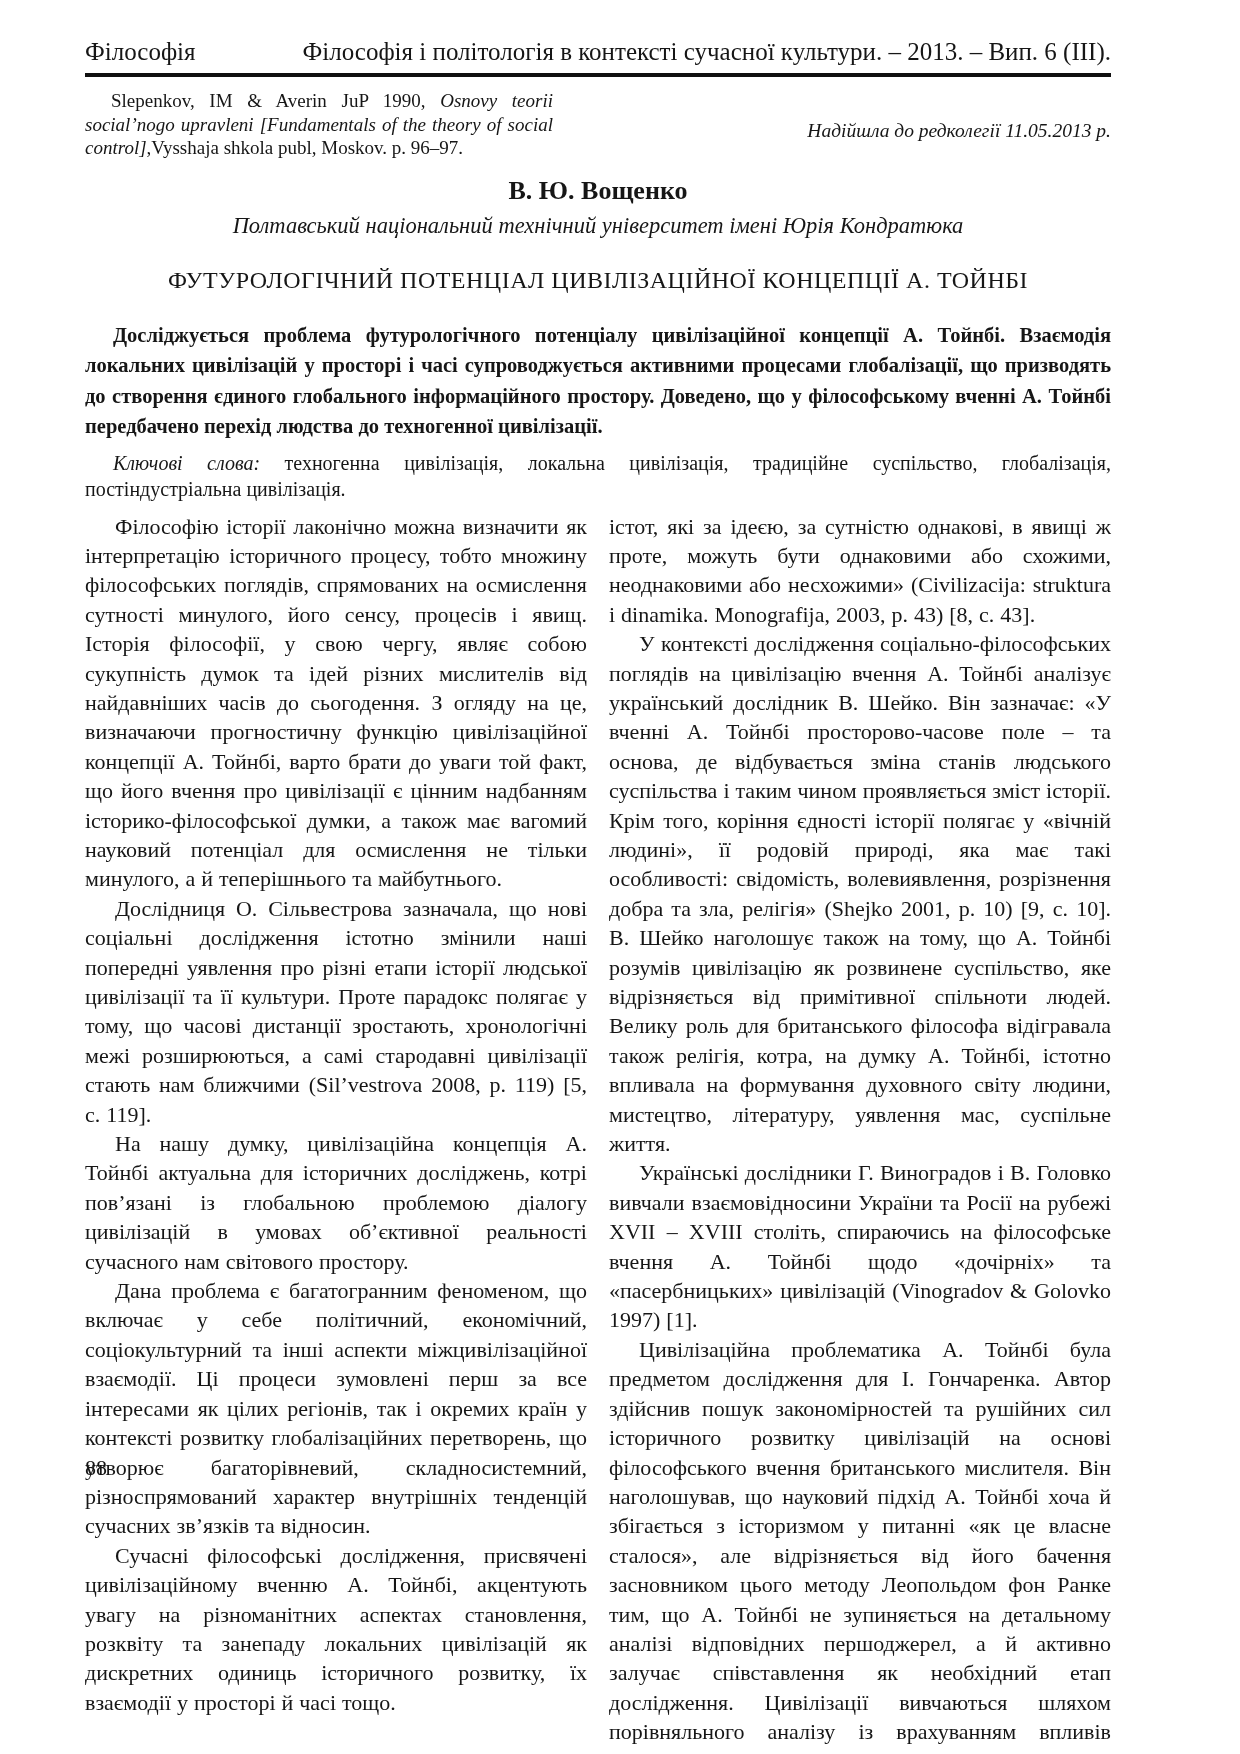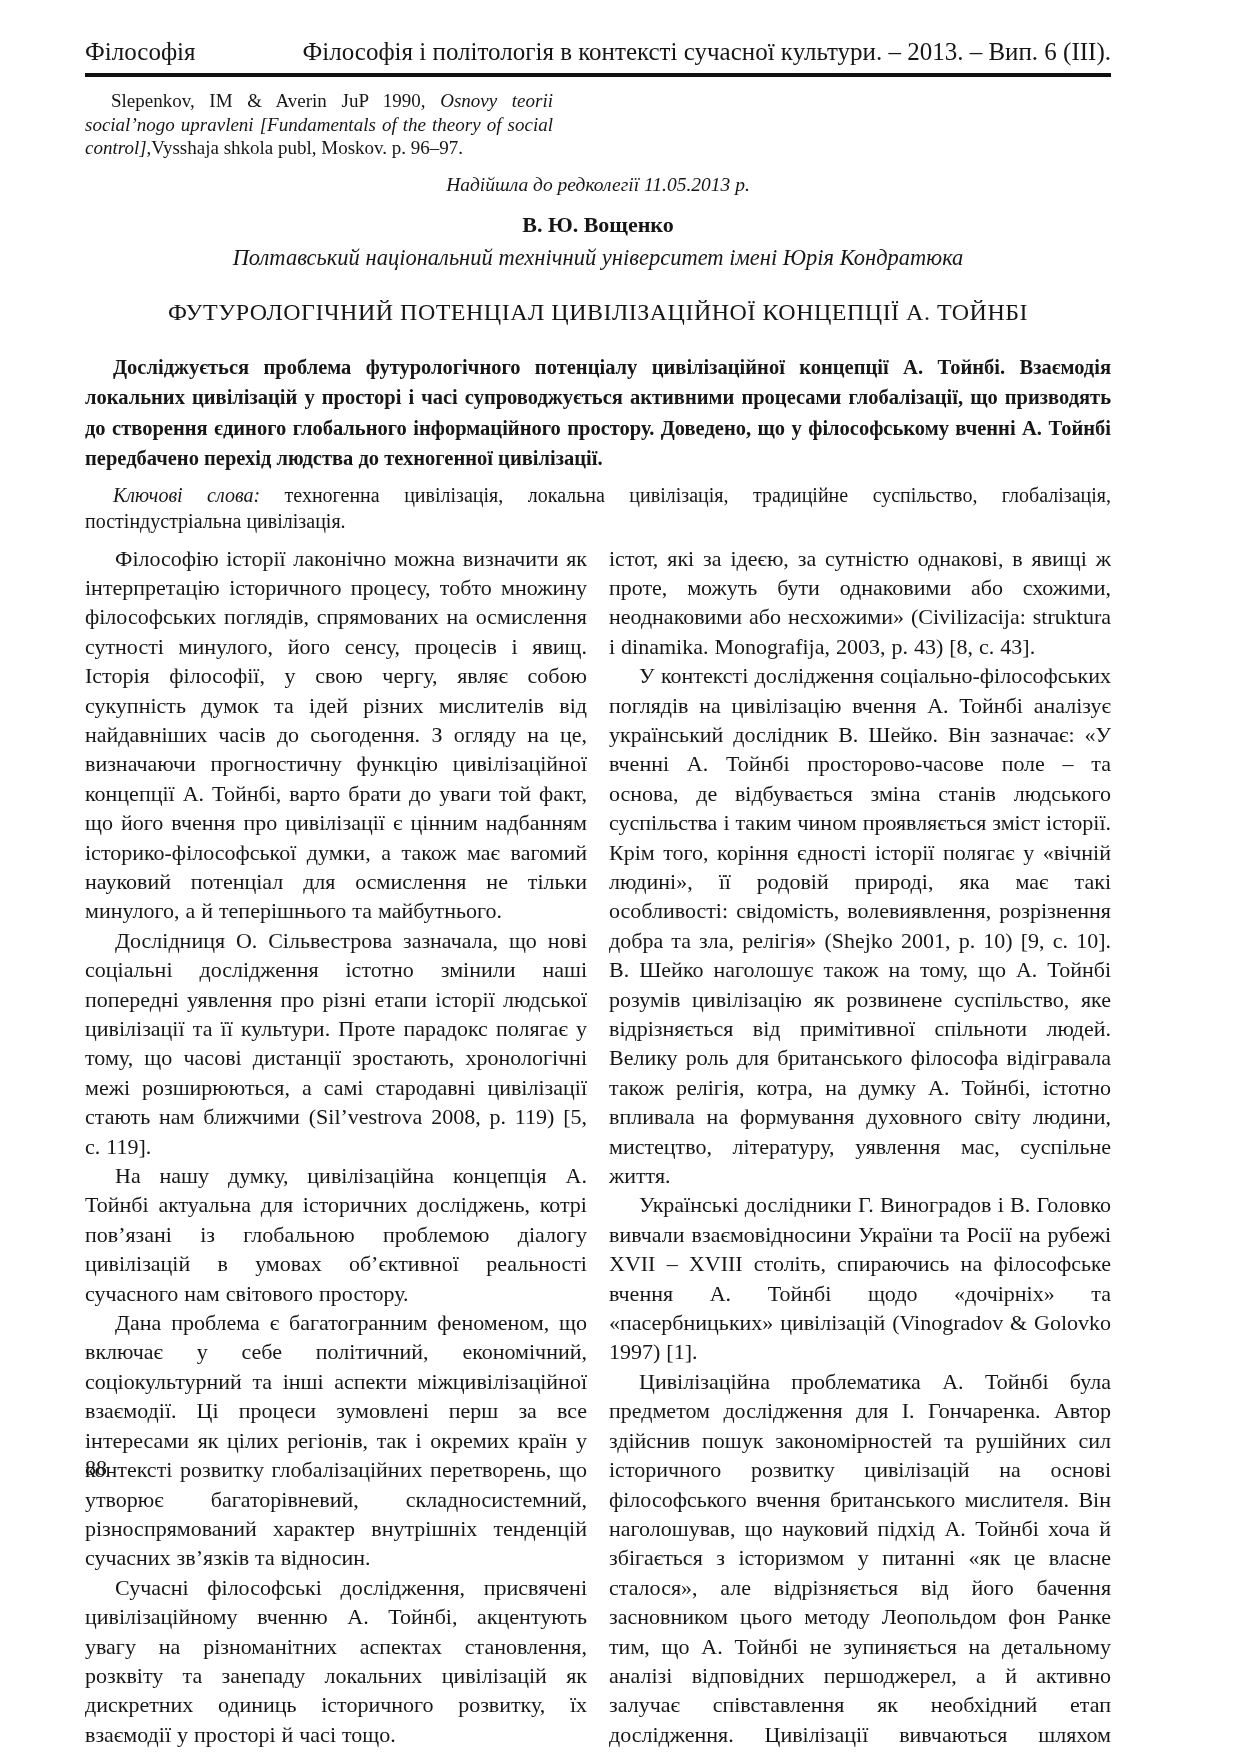--- a/index.html
+++ b/index.html
@@ -14,34 +14,34 @@
   .content { position: absolute; left: 85px; top: 38px; width: 1026px; }
 
   
   .running-head {
     display: flex; justify-content: space-between; align-items: flex-start;
     font-size: 25px; padding-bottom: 7px; border-bottom: 4px solid #101010;
   }
   .running-head .rh-right { text-align: right; }
 
   
-  .ref-row { display: flex; justify-content: space-between; margin-top: 12px; flex-direction: column; }
+  .ref-row { display: flex; justify-content: space-between; margin-top: 12px; }
   .reference {
     width: 468px; font-size: 19px; line-height: 23.5px; text-align: justify;
   }
   .reference .first-indent { display:inline-block; width: 26px; }
   .reference .it { font-style: italic; }
   .received {
     font-style: italic; font-size: 19.5px; align-self: center;
     padding-top: 14px; white-space: nowrap;
   }
 
   .udc { font-size: 22px; margin-top: 22px; }
 
-  .author { text-align: center; font-weight: bold; font-size: 22px; margin-top: 16px; }
+  .author { text-align: center; font-weight: bold; font-size: 26px; margin-top: 16px; }
   .affiliation { text-align: center; font-style: italic; font-size: 22.5px; margin-top: 7px; }
 
   .title {
     text-align: center; font-size: 24px; letter-spacing: 0.5px;
     margin-top: 28px;
   }
 
   .abstract {
     margin-top: 26px; font-weight: bold; font-size: 20.5px;
     line-height: 30.5px; text-align: justify; text-indent: 28px;

